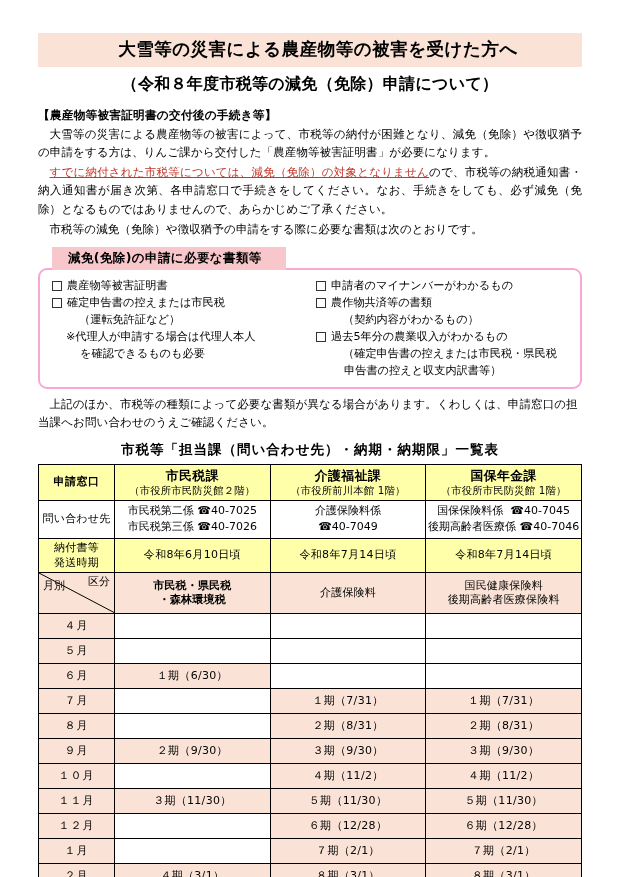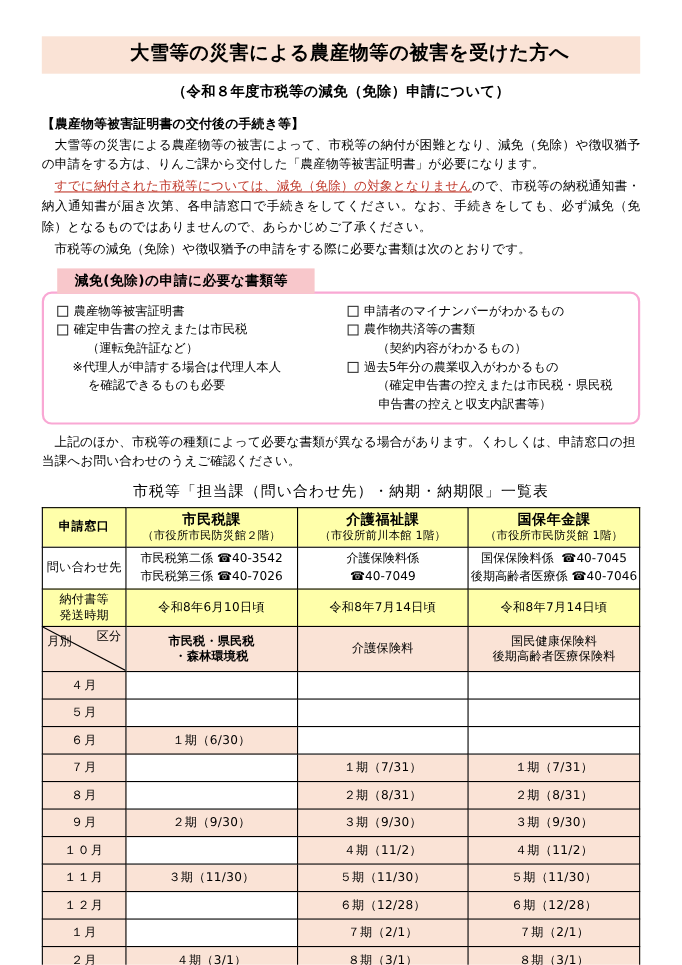--- a/index.html
+++ b/index.html
@@ -28,21 +28,21 @@
     background: #fae3d6;
     text-align: center;
     font-size: 17.5px;
     font-weight: bold;
     letter-spacing: 0.5px;
     padding: 6px 0 6px 16px;
     line-height: 1.25;
   }
   .subtitle {
     text-align: center;
-    font-size: 13px;
+    font-size: 16px;
     font-weight: bold;
     margin-top: 7px;
     letter-spacing: 0.3px;
   }
 
   
   .section-head {
     font-size: 11.7px;
     font-weight: bold;
     margin-top: 13px;
@@ -124,21 +124,21 @@
     font-size: 11.5px;
     line-height: 1.55;
     margin-top: 7px;
     letter-spacing: 0.1px;
   }
 
   
   .table-title {
     text-align: center;
     font-size: 13.5px;
-    font-weight: normal;
+    font-weight: bold;
     margin-top: 9px;
     margin-bottom: 5px;
     letter-spacing: 1px;
   }
 
   
   table.main {
     border-collapse: collapse;
     width: 100%;
     table-layout: fixed;
@@ -319,21 +319,21 @@
           <div class="hdr-dept-name">国保年金課</div>
           <div class="hdr-dept-loc">（市役所市民防災館 1階）</div>
         </td>
       </tr>
 
       <tr>
         <td class="lbl-small">問い合わせ先</td>
         <td class="contact-cell">
           <div class="contact-line">
             <span>市民税第二係</span>
-            <span>☎</span><span class="tel">40-3542</span>
+            <span>☎</span><span class="tel">40-7025</span>
           </div>
           <div class="contact-line">
             <span>市民税第三係</span>
             <span>☎</span><span class="tel">40-7026</span>
           </div>
         </td>
         <td class="contact-cell">
           <div class="contact-line">
             <span>介護保険料係</span>
           </div>

